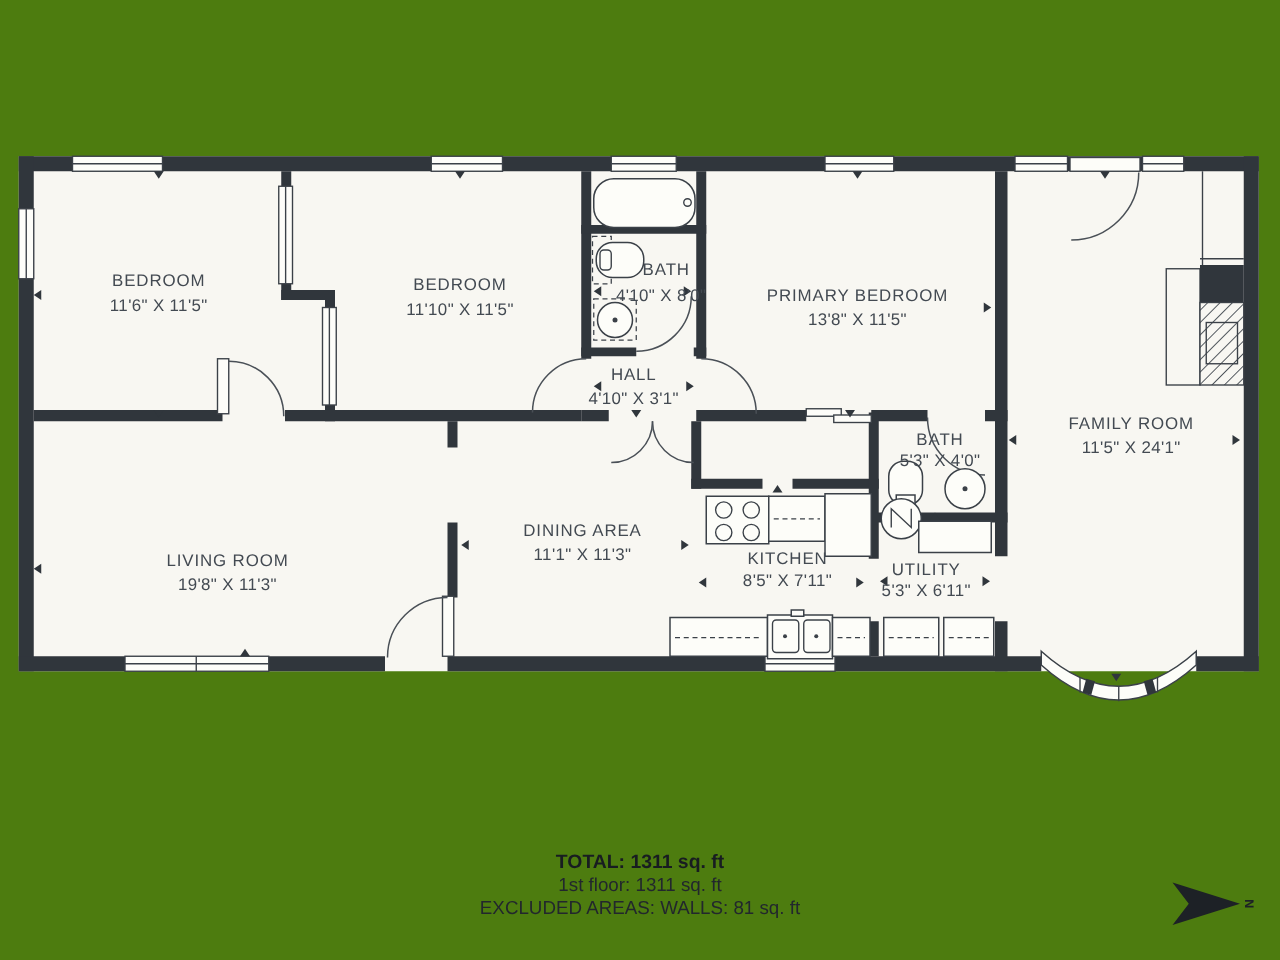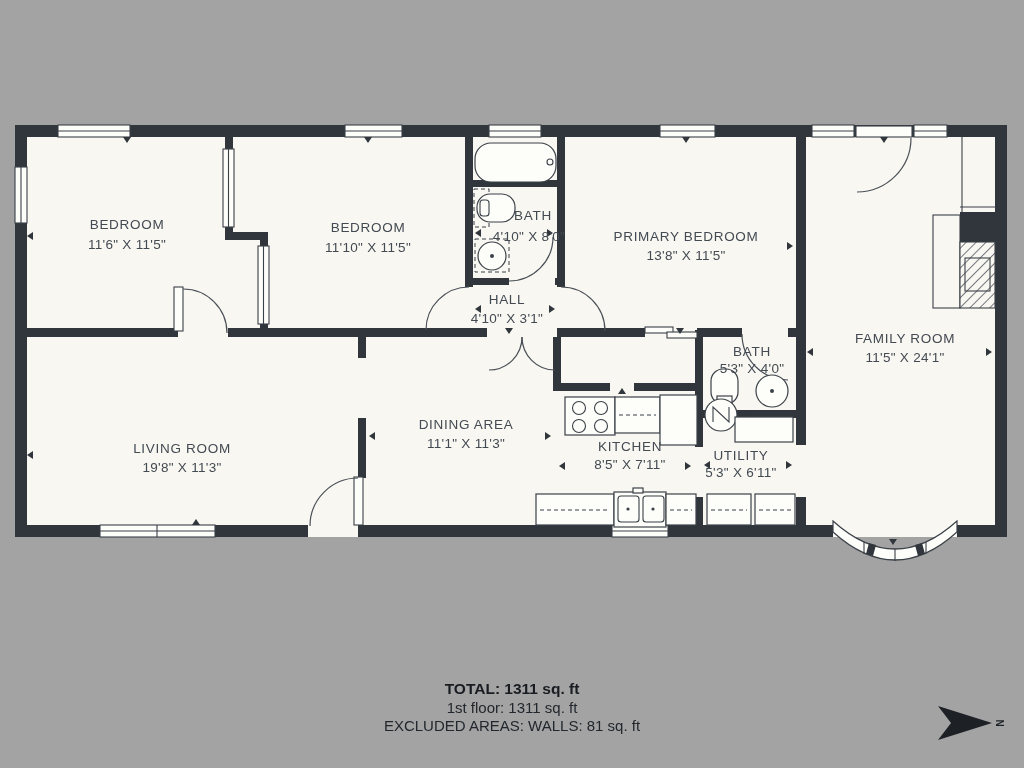--- a/index.html
+++ b/index.html
@@ -1,16 +1,16 @@
 <!DOCTYPE html>
 <html><head>
 <meta charset="utf-8">
 <style>
   html,body{margin:0;padding:0;background:#f3f2ec;}
-  .stage{position:relative;width:1024px;height:768px;background:#a3a3a3;overflow:hidden;}
+  .stage{position:relative;width:1024px;height:768px;background:#4d7c0f;overflow:hidden;}
   svg{display:block;}
   .wall{fill:#30363c;}
   .floor{fill:#f8f7f2;}
   .win{fill:#fdfdf9;stroke:#3b4148;stroke-width:1.1;}
   .thin{stroke:#3b4148;stroke-width:1.1;fill:none;}
   .fix{fill:#fdfdf9;stroke:#3b4148;stroke-width:1.2;}
   .ghost{fill:none;stroke:#3b4148;stroke-width:1.1;}
   .dash{stroke:#3b4148;stroke-width:1;stroke-dasharray:4 3;fill:none;}
   .arc{stroke:#4a5057;stroke-width:1.2;fill:none;}
   .leaf{fill:#fdfdf9;stroke:#3b4148;stroke-width:1.1;}

